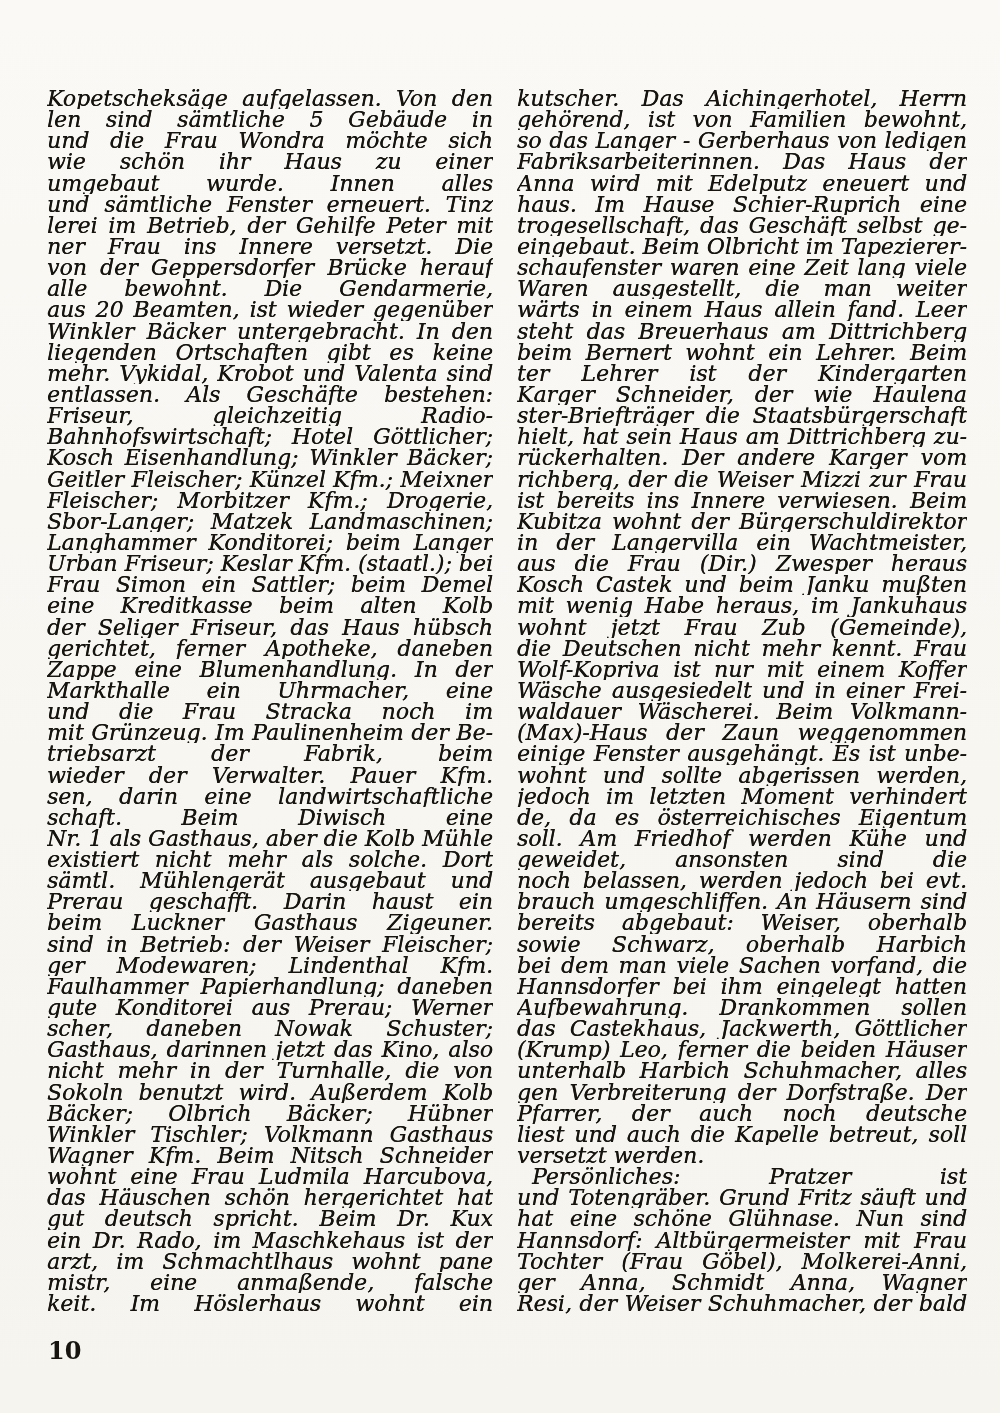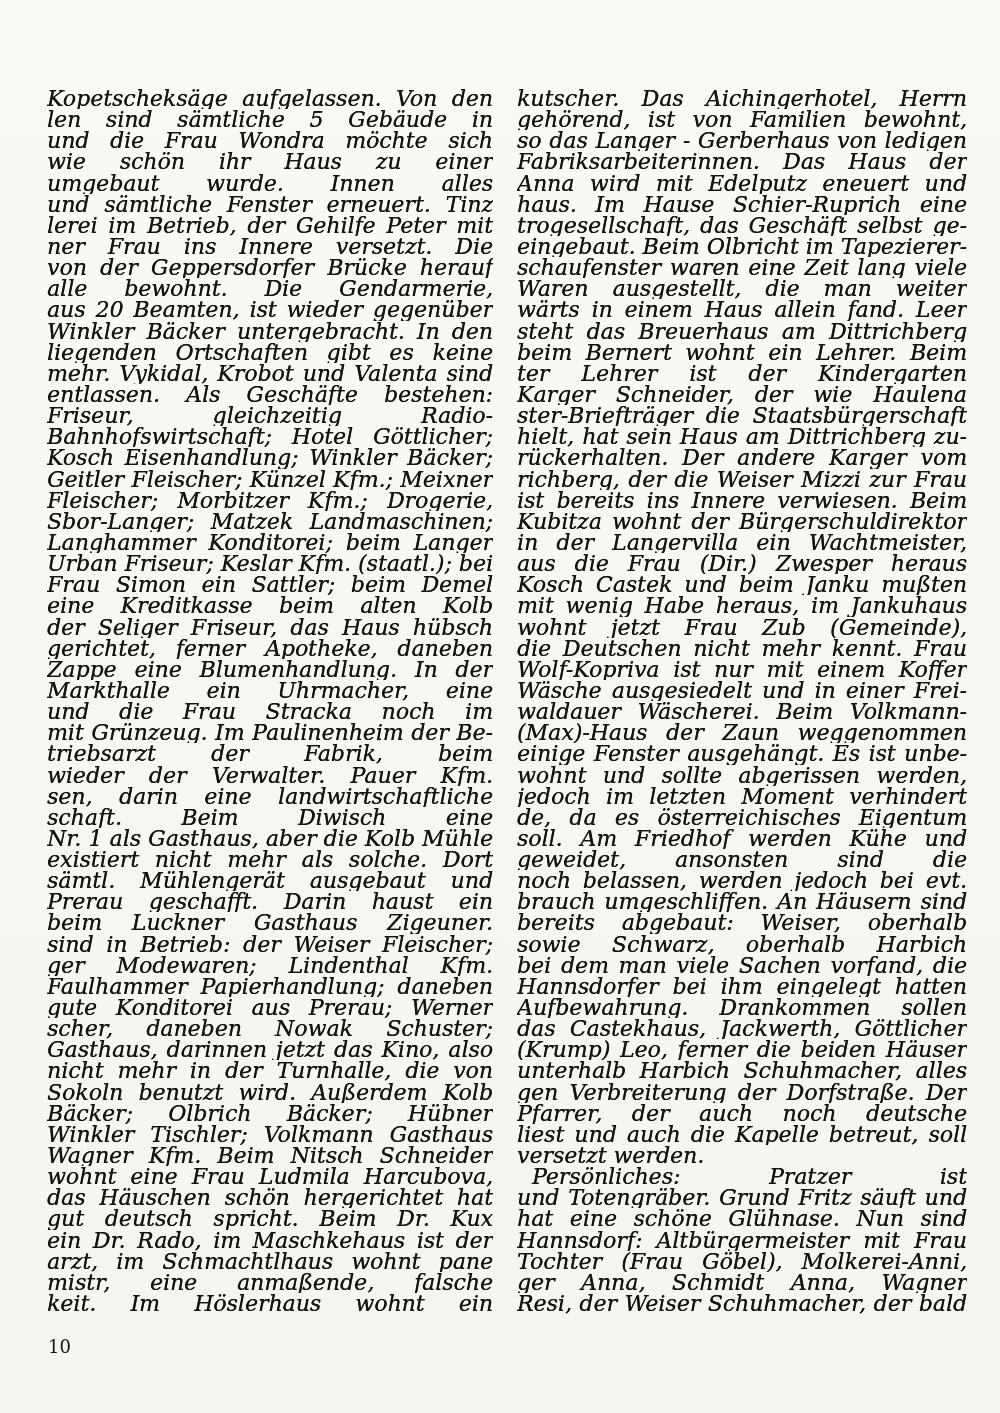--- a/index.html
+++ b/index.html
@@ -44,22 +44,22 @@
   }
   .line.indent {
     padding-left: 15px;
     width: calc(100% - 15px);
   }
   .page-number {
     position: absolute;
     left: 48px;
     top: 1336px;
     font-family: "DejaVu Serif", "Liberation Serif", serif;
-    font-weight: normal;
-    font-size: 18px;
+    font-weight: bold;
+    font-size: 24px;
     color: #17140f;
   }
 </style>
 </head>
 <body>
 
 <div class="page">
   <div class="col col-left" id="col-left">
       <div class="line">Kopetscheksäge aufgelassen. Von den Schu-</div>
       <div class="line">len sind sämtliche 5 Gebäude in Betrieb</div>

